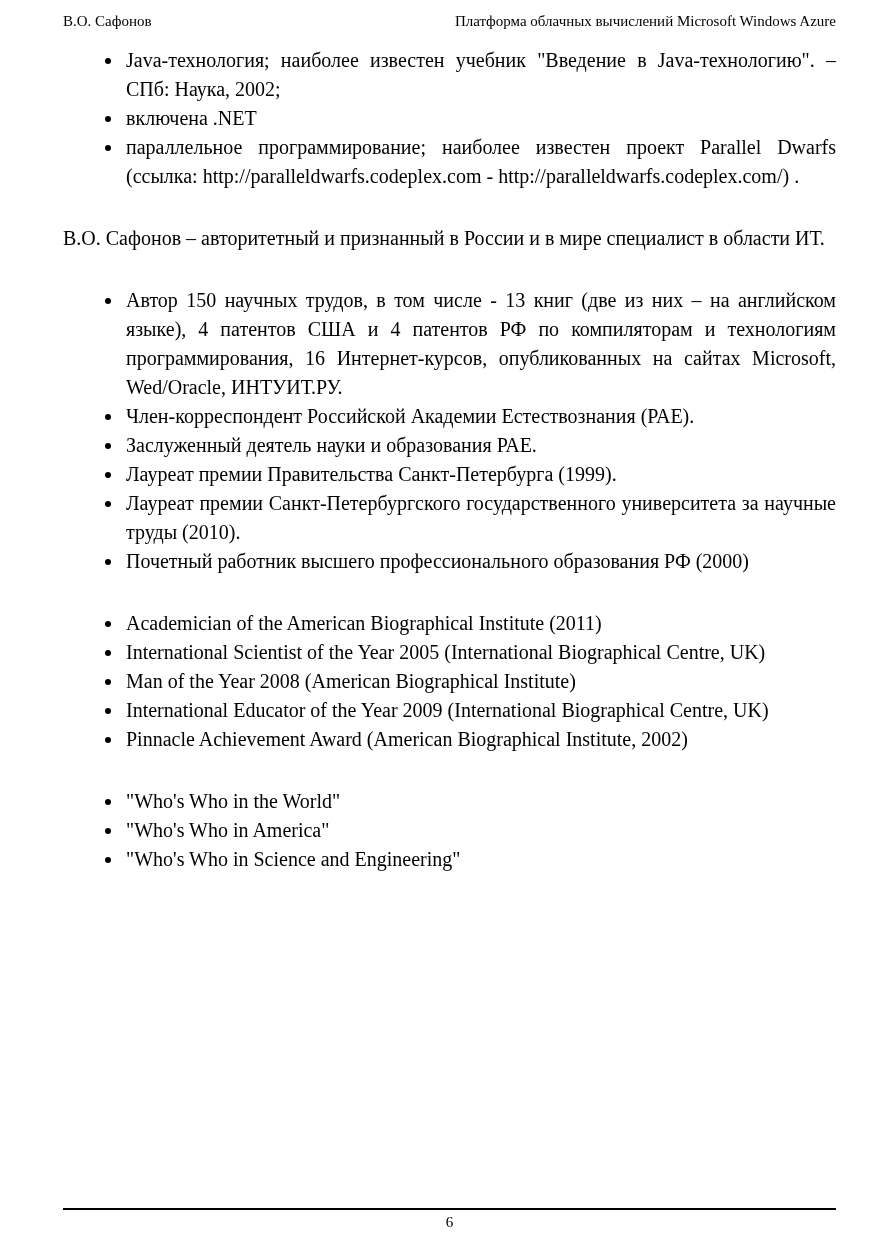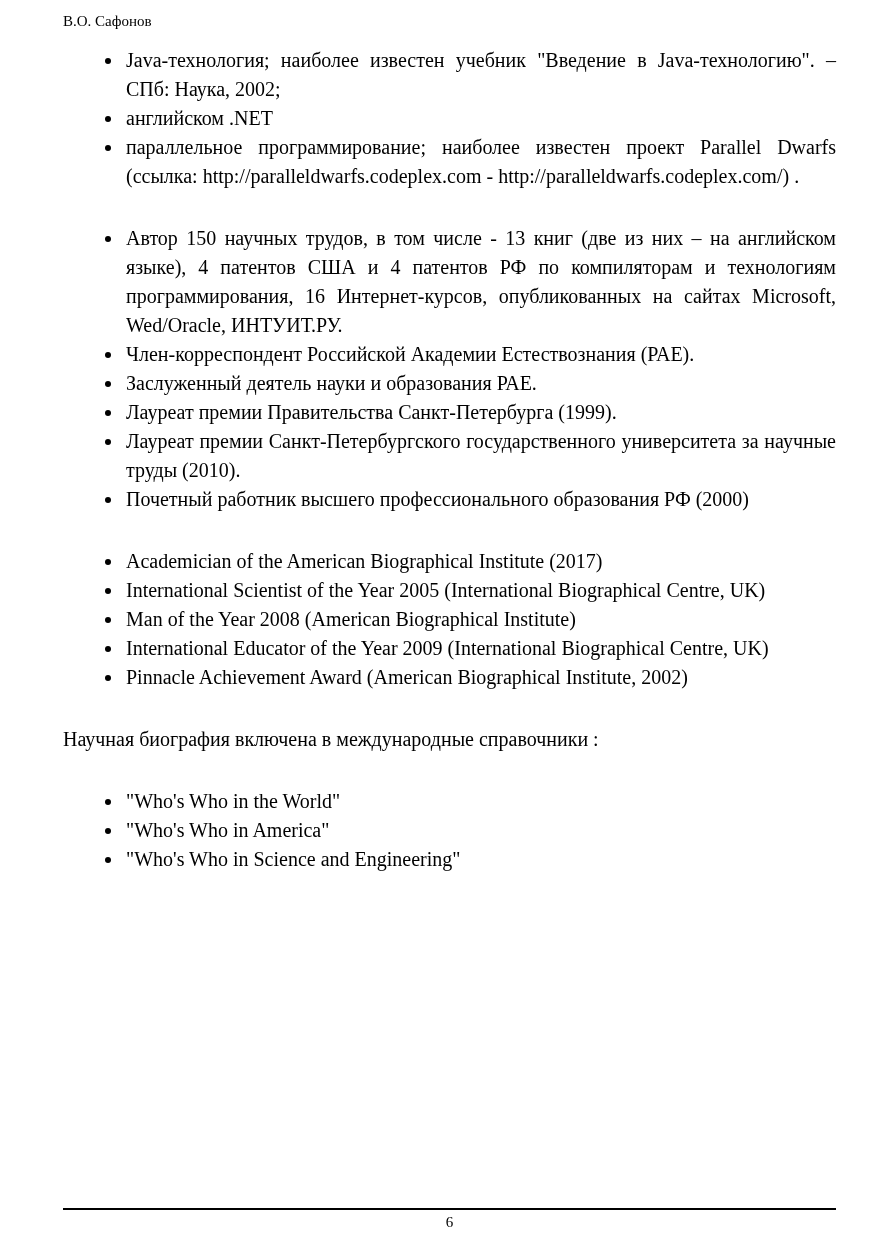--- a/index.html
+++ b/index.html
@@ -61,48 +61,49 @@
     line-height: 18px;
   }
 </style>
 </head>
 <body>
 
 <div class="page">
 
   <div class="page-header">
     <span class="hdr-author">В.О. Сафонов</span>
+    <span class="hdr-title">Платформа облачных вычислений Microsoft Windows Azure</span>
   </div>
 
   <ul class="bullet-list">
     <li>Java-технология; наиболее известен учебник "Введение в Java-технологию". – СПб: Наука, 2002;</li>
-    <li>английском .NET</li>
+    <li>включена .NET</li>
     <li>параллельное программирование; наиболее известен проект Parallel Dwarfs (ссылка: http://paralleldwarfs.codeplex.com - http://paralleldwarfs.codeplex.com/) .</li>
   </ul>
 
+  <p class="body-paragraph">В.О. Сафонов – авторитетный и признанный в России и в мире специалист в области ИТ.</p>
 
   <ul class="bullet-list">
     <li>Автор 150 научных трудов, в том числе - 13 книг (две из них – на английском языке), 4 патентов США и 4 патентов РФ по компиляторам и технологиям программирования, 16 Интернет-курсов, опубликованных на сайтах Microsoft, Wed/Oracle, ИНТУИТ.РУ.</li>
     <li>Член-корреспондент Российской Академии Естествознания (РАЕ).</li>
     <li>Заслуженный деятель науки и образования РАЕ.</li>
     <li>Лауреат премии Правительства Санкт-Петербурга (1999).</li>
     <li>Лауреат премии Санкт-Петербургского государственного университета за научные труды (2010).</li>
     <li>Почетный работник высшего профессионального образования РФ (2000)</li>
   </ul>
 
 
   <ul class="bullet-list">
-    <li>Academician of the American Biographical Institute (2017)</li>
+    <li>Academician of the American Biographical Institute (2011)</li>
     <li>International Scientist of the Year 2005 (International Biographical Centre, UK)</li>
     <li>Man of the Year 2008 (American Biographical Institute)</li>
     <li>International Educator of the Year 2009 (International Biographical Centre, UK)</li>
     <li>Pinnacle Achievement Award (American Biographical Institute, 2002)</li>
   </ul>
 
-  <p class="body-paragraph">Научная биография включена в международные справочники :</p>
 
   <ul class="bullet-list">
     <li>"Who's Who in the World"</li>
     <li>"Who's Who in America"</li>
     <li>"Who's Who in Science and Engineering"</li>
   </ul>
 
   <div class="page-footer">
     <div class="footer-rule"></div>
     <div class="page-number">6</div>

